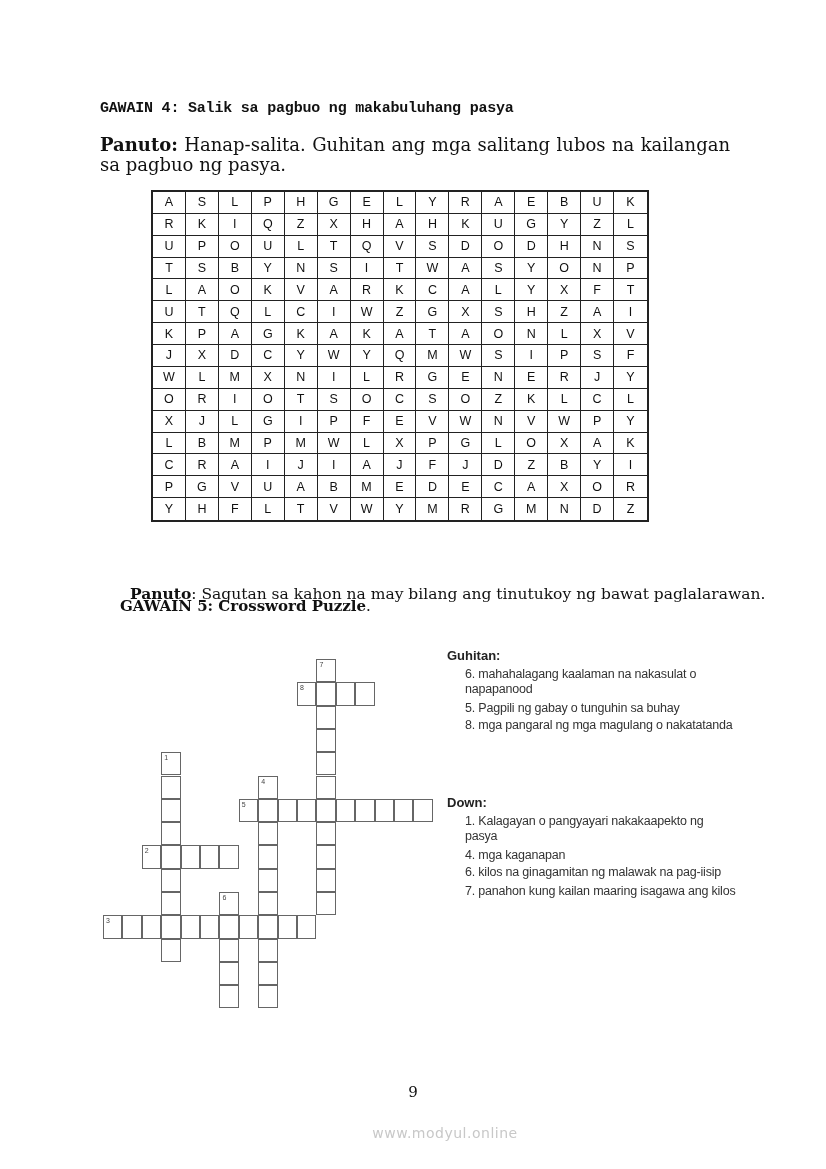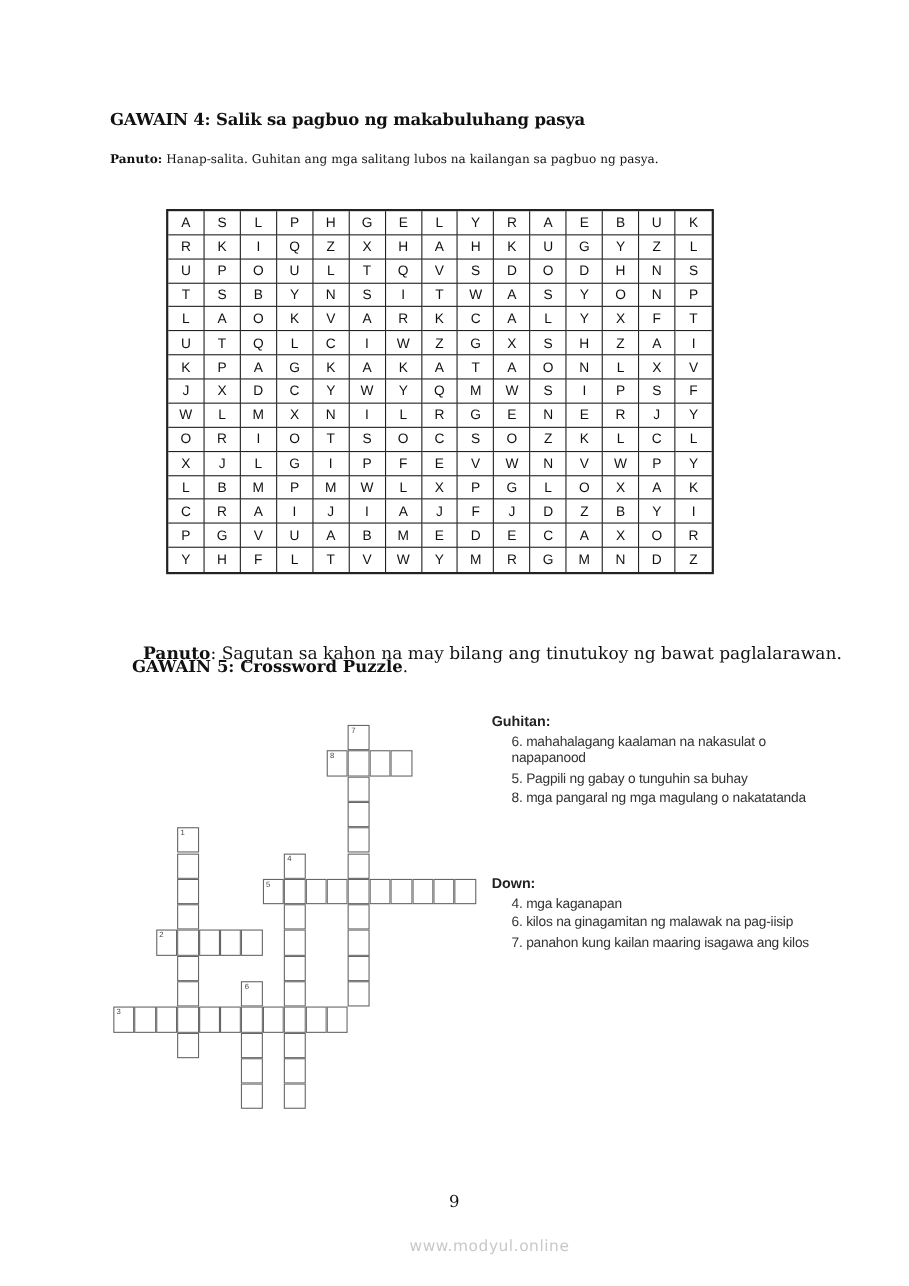--- a/index.html
+++ b/index.html
@@ -1,20 +1,20 @@
 <!DOCTYPE html>
 <html><head>
 <meta charset="utf-8">
 <style>
   html, body { margin: 0; padding: 0; background: #ffffff; }
   body { width: 826px; height: 1169px; position: relative; overflow: hidden; color: #111; }
   .serif { font-family: "DejaVu Serif", "Liberation Serif", serif; }
 
-  #g4-title { position: absolute; left: 100px; top: 100px; font-size: 15px; font-weight: bold; letter-spacing: -0.2px; }
-  #g4-instr { position: absolute; left: 100px; top: 135px; width: 630px; font-size: 11px; line-height: 20px; text-align: justify; }
+  #g4-title { position: absolute; left: 100px; top: 100px; font-size: 15px; font-weight: bold; letter-spacing: -0.2px; font-family: Liberation Mono, monospace; }
+  #g4-instr { position: absolute; left: 100px; top: 135px; width: 630px; font-size: 18px; line-height: 20px; text-align: justify; }
   #g4-instr b { font-weight: bold; }
 
   #wordsearch { position: absolute; left: 151px; top: 190px; width: 498px; height: 332px; border: 2px solid #222; box-sizing: border-box;
     display: grid; grid-template-columns: repeat(15, 1fr); grid-template-rows: repeat(15, 1fr); }
   .ws-cell { border-right: 1.6px solid #222; border-bottom: 1.6px solid #222; display: flex; align-items: center; justify-content: center;
     font-family: "Liberation Sans", "DejaVu Sans", sans-serif; font-size: 12.5px; color: #111; box-sizing: border-box; }
   .ws-cell.lastcol { border-right: none; }
   .ws-cell.lastrow { border-bottom: none; }
 
   #g5-title { position: absolute; left: 120px; top: 549px; font-size: 15px; font-weight: bold; margin-top: 48px; }
@@ -350,20 +350,21 @@
 
 <div id="clues">
   <div>
     <div class="clue-head">Guhitan:</div>
     <div class="clue">6. mahahalagang kaalaman na nakasulat o napapanood</div>
     <div class="clue" style="margin-bottom:2px">5. Pagpili ng gabay o tunguhin sa buhay</div>
     <div class="clue">8. mga pangaral ng mga magulang o nakatatanda</div>
   </div>
   <div class="down-block">
     <div class="clue-head">Down:</div>
+    <div class="clue">1. Kalagayan o pangyayari nakakaapekto ng pasya</div>
     <div class="clue" style="margin-bottom:2px">4. mga kaganapan</div>
     <div class="clue">6. kilos na ginagamitan ng   malawak na pag-iisip</div>
     <div class="clue">7. panahon kung kailan  maaring isagawa ang kilos</div>
   </div>
 </div>
 
 <div id="page-num" class="serif">9</div>
 <div id="footer">www.modyul.online</div>
 
 </body></html>

